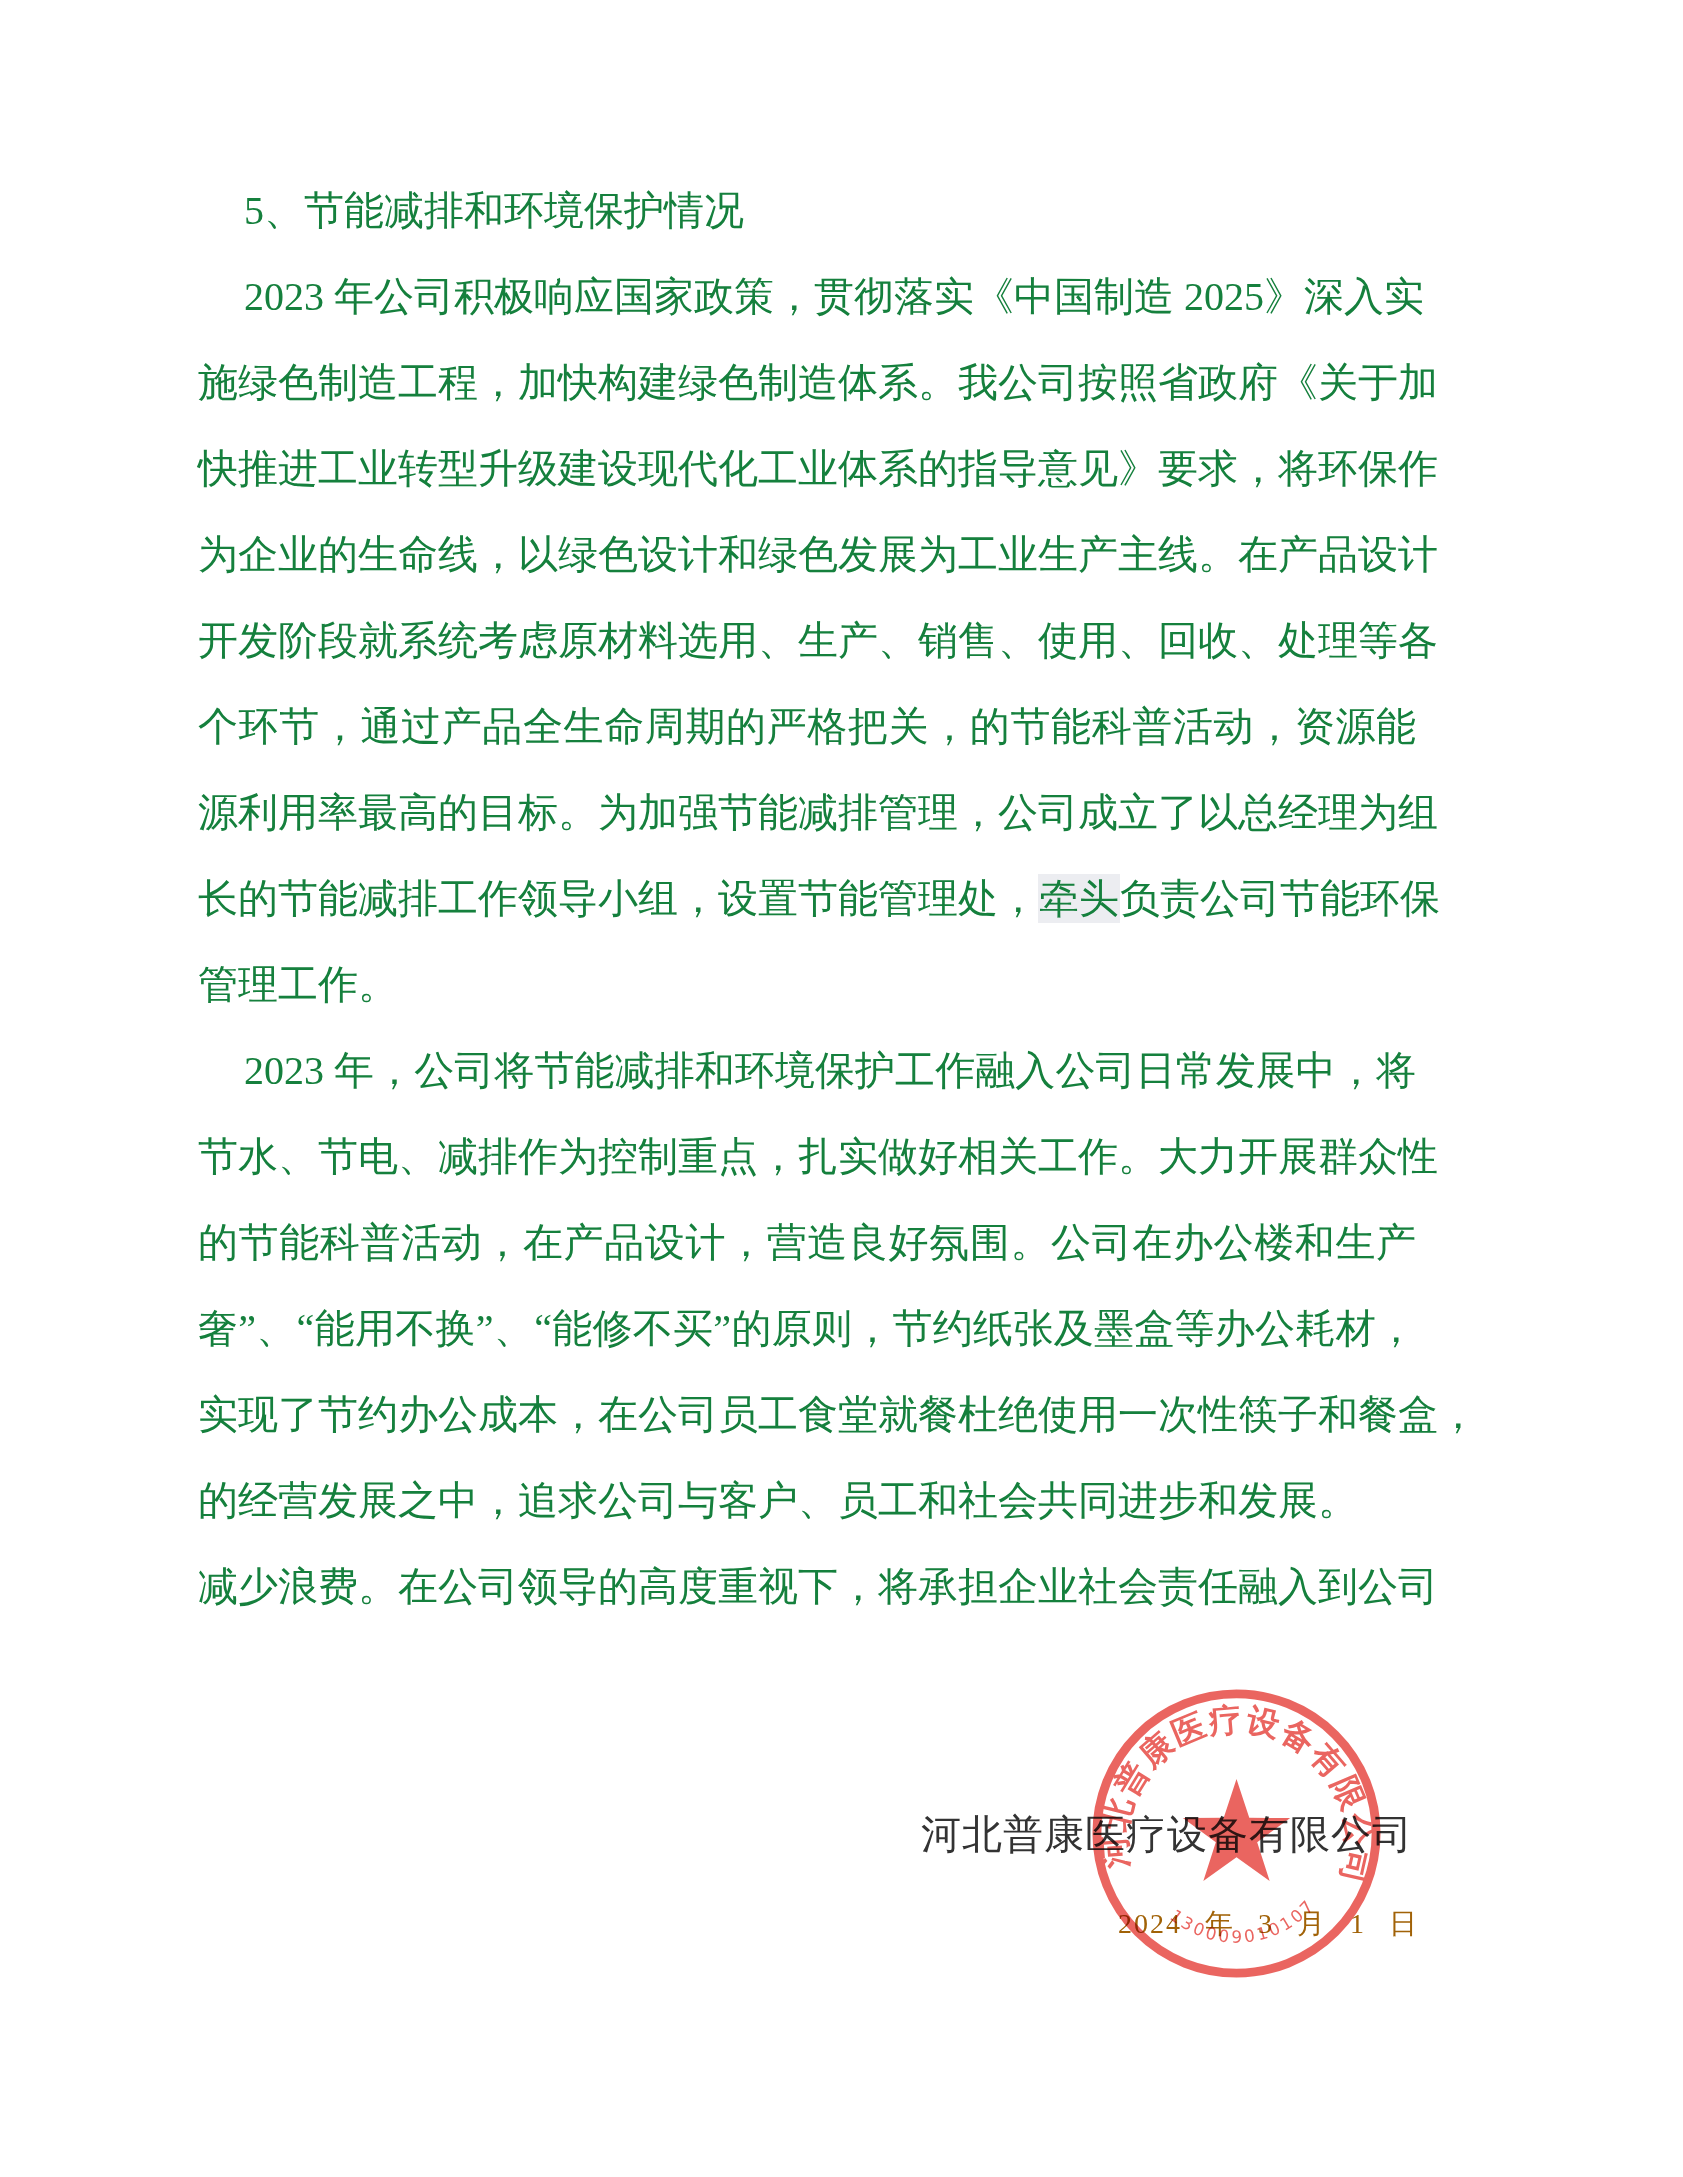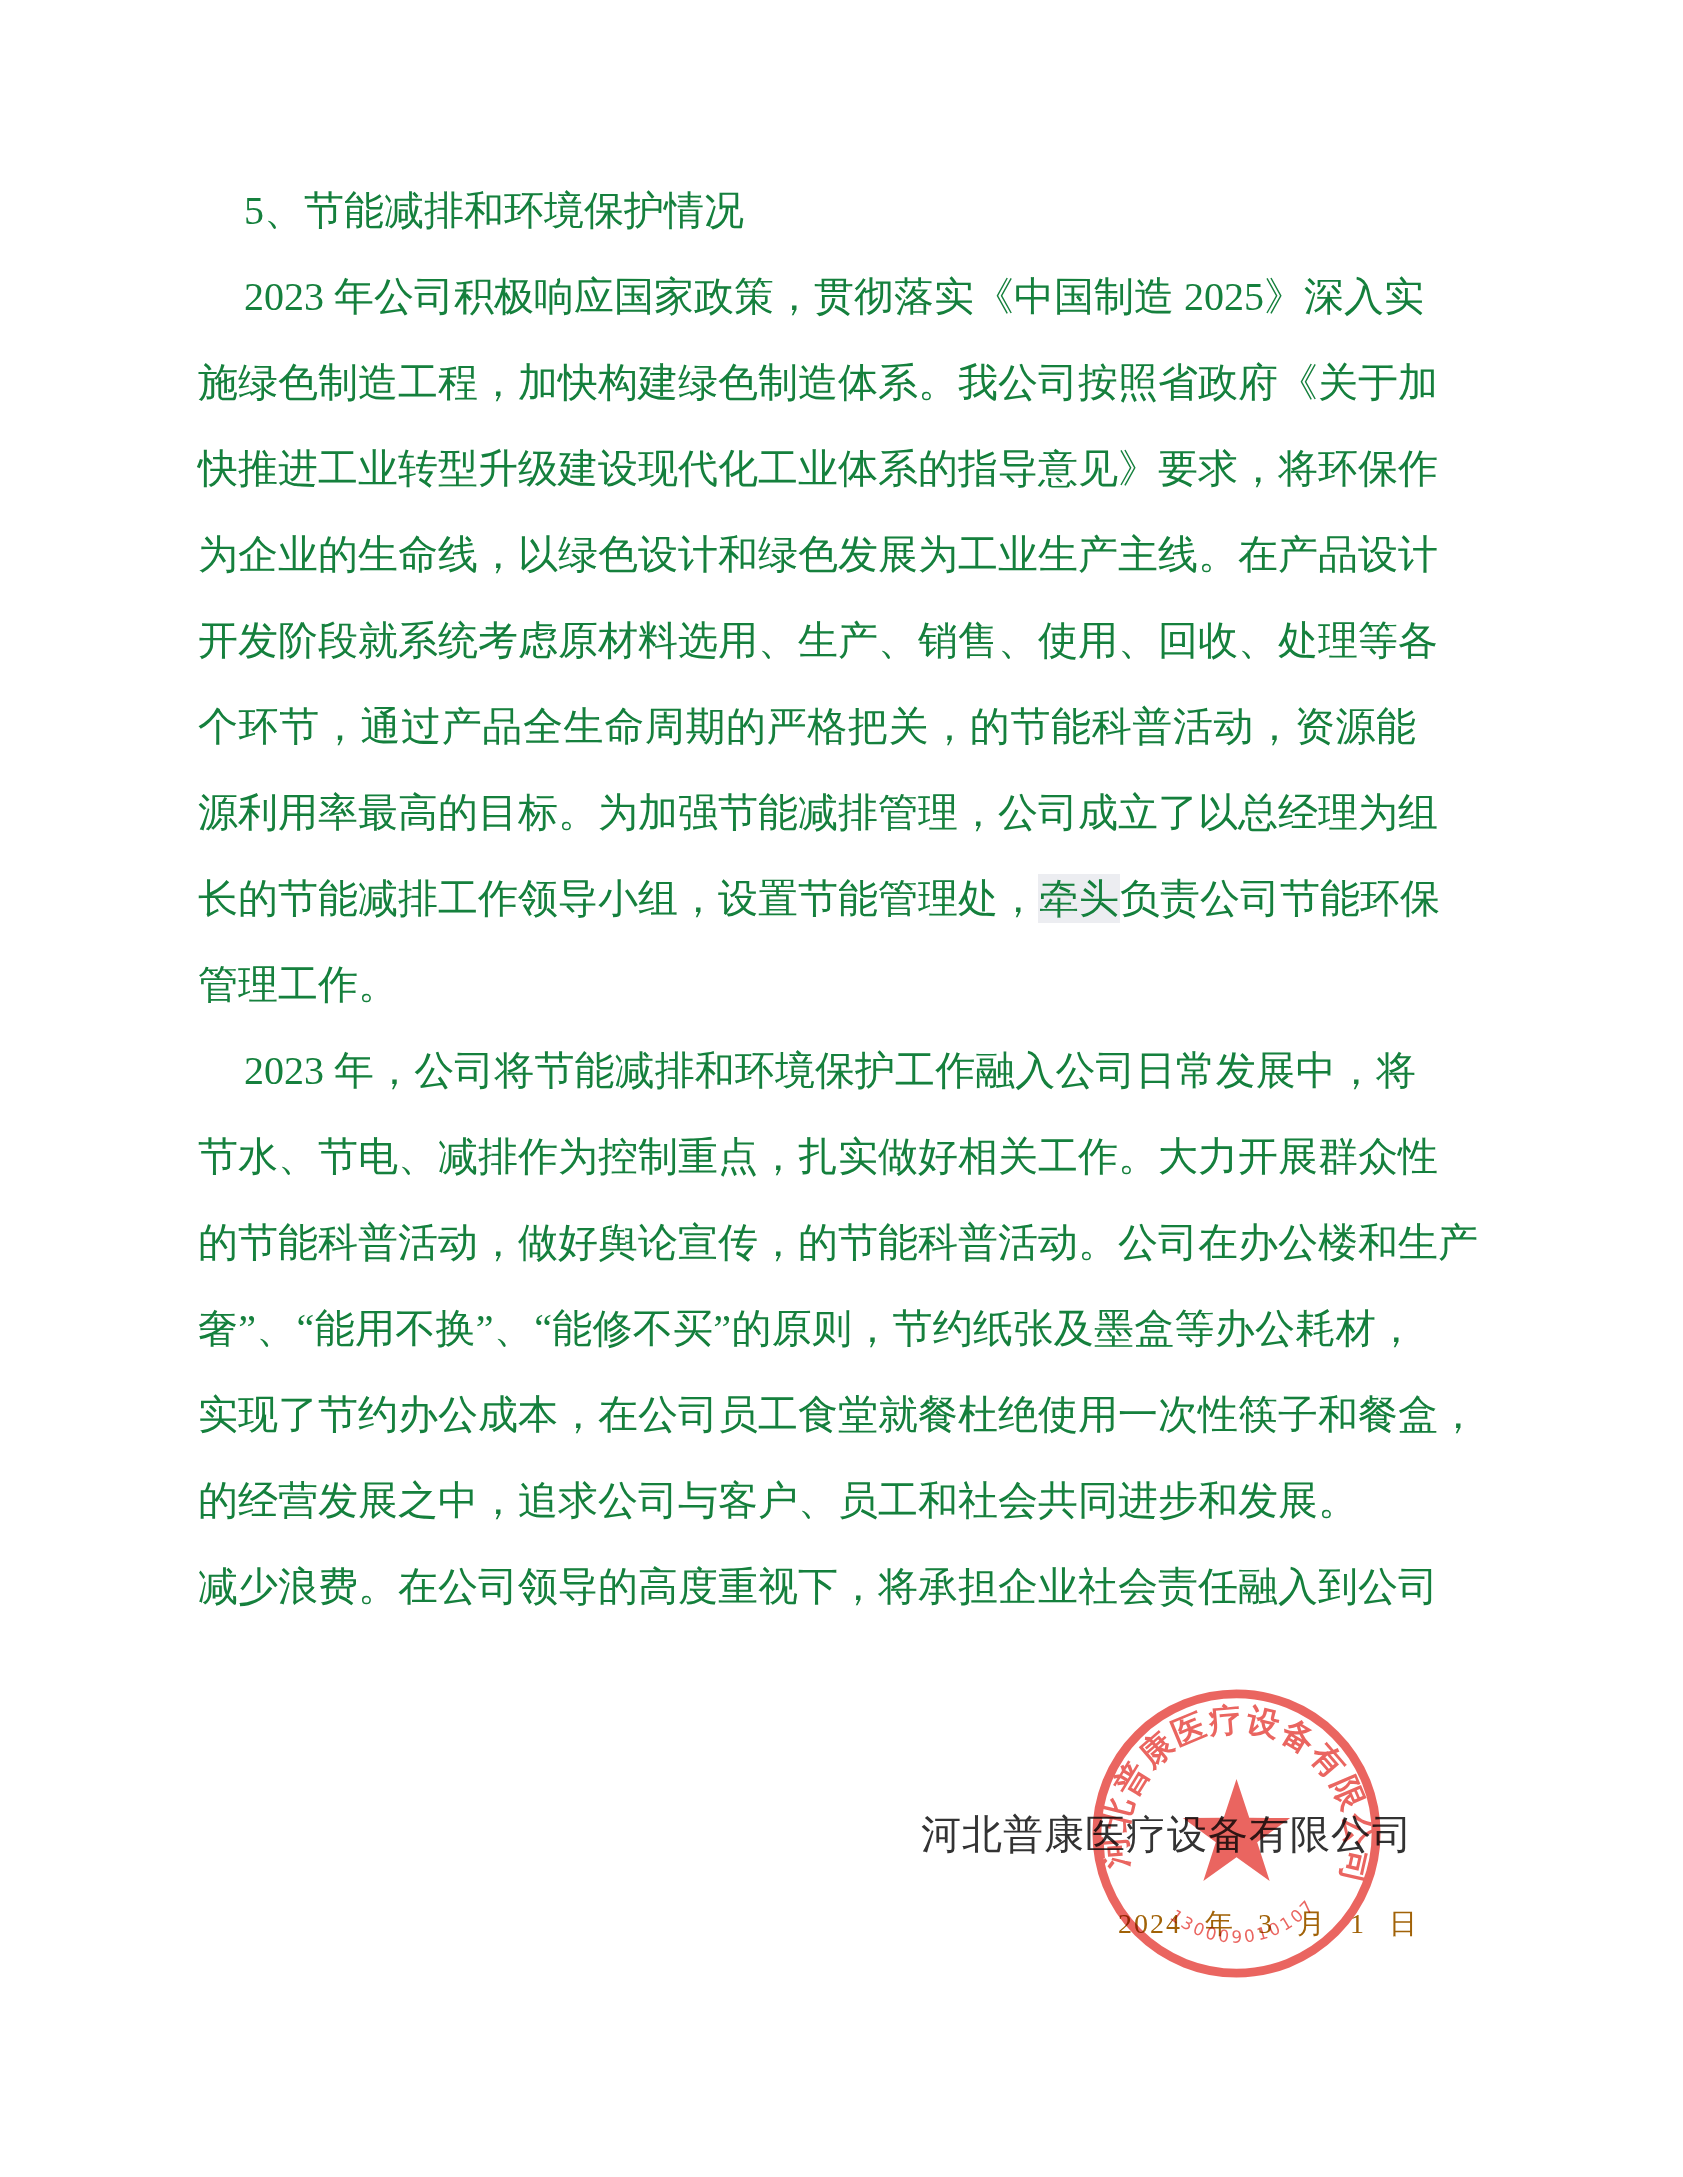--- a/index.html
+++ b/index.html
@@ -78,21 +78,21 @@
     <div class="line">快推进工业转型升级建设现代化工业体系的指导意见》要求，将环保作</div>
     <div class="line">为企业的生命线，以绿色设计和绿色发展为工业生产主线。在产品设计</div>
     <div class="line">开发阶段就系统考虑原材料选用、生产、销售、使用、回收、处理等各</div>
     <div class="line">个环节，通过产品全生命周期的严格把关，的节能科普活动，资源能</div>
     <div class="line">源利用率最高的目标。为加强节能减排管理，公司成立了以总经理为组</div>
     <div class="line"><span>长的节能减排工作领导小组，设置节能管理处，</span><span class="hl">牵头</span><span>负责公司节能环保</span></div>
     <div class="line lastline">管理工作。</div>
 
     <div class="line indent">2023 年，公司将节能减排和环境保护工作融入公司日常发展中，将</div>
     <div class="line">节水、节电、减排作为控制重点，扎实做好相关工作。大力开展群众性</div>
-    <div class="line">的节能科普活动，做好舆论宣传，的节能科普活动。公司在办公楼和生产</div>
+    <div class="line">的节能科普活动，在产品设计，营造良好氛围。公司在办公楼和生产</div>
     <div class="line">奢”、“能用不换”、“能修不买”的原则，节约纸张及墨盒等办公耗材，</div>
     <div class="line">实现了节约办公成本，在公司员工食堂就餐杜绝使用一次性筷子和餐盒，</div>
     <div class="line lastline">的经营发展之中，追求公司与客户、员工和社会共同进步和发展。</div>
     <div class="line">减少浪费。在公司领导的高度重视下，将承担企业社会责任融入到公司</div>
   </div>
 
   <div class="company-line">河北普康医疗设备有限公司</div>
   <div class="date-line">2024 年 3 月 1 日</div>
 
   <svg class="seal" viewBox="0 0 300 300" xmlns="http://www.w3.org/2000/svg" aria-hidden="true">

